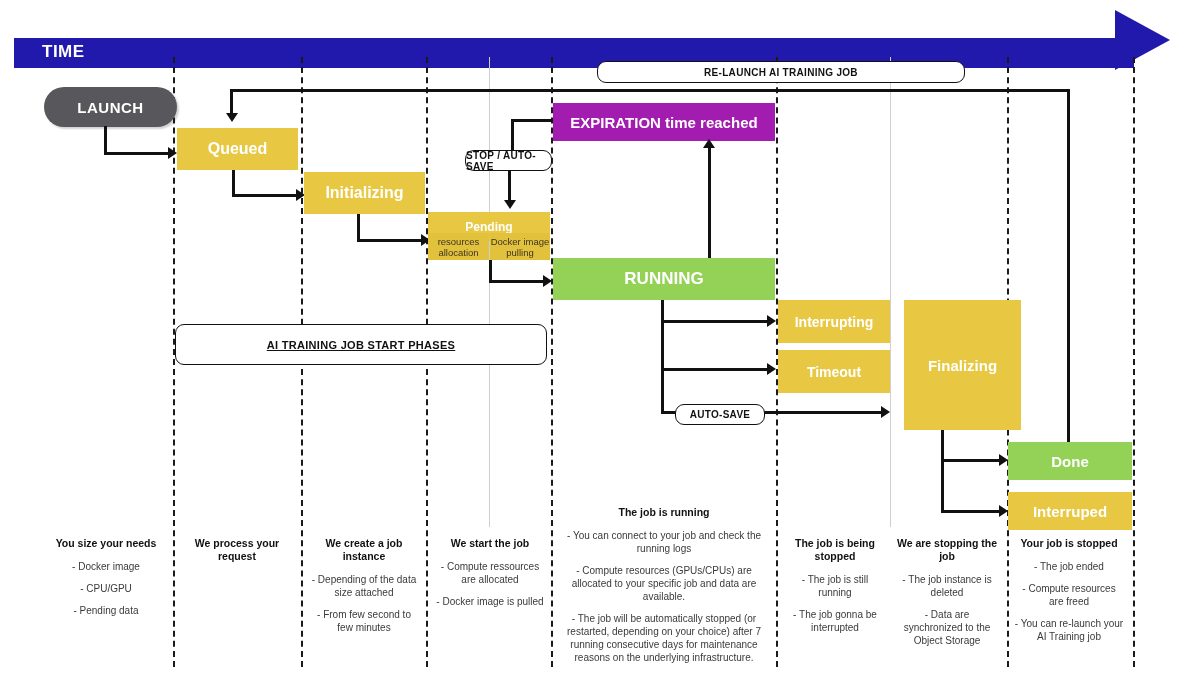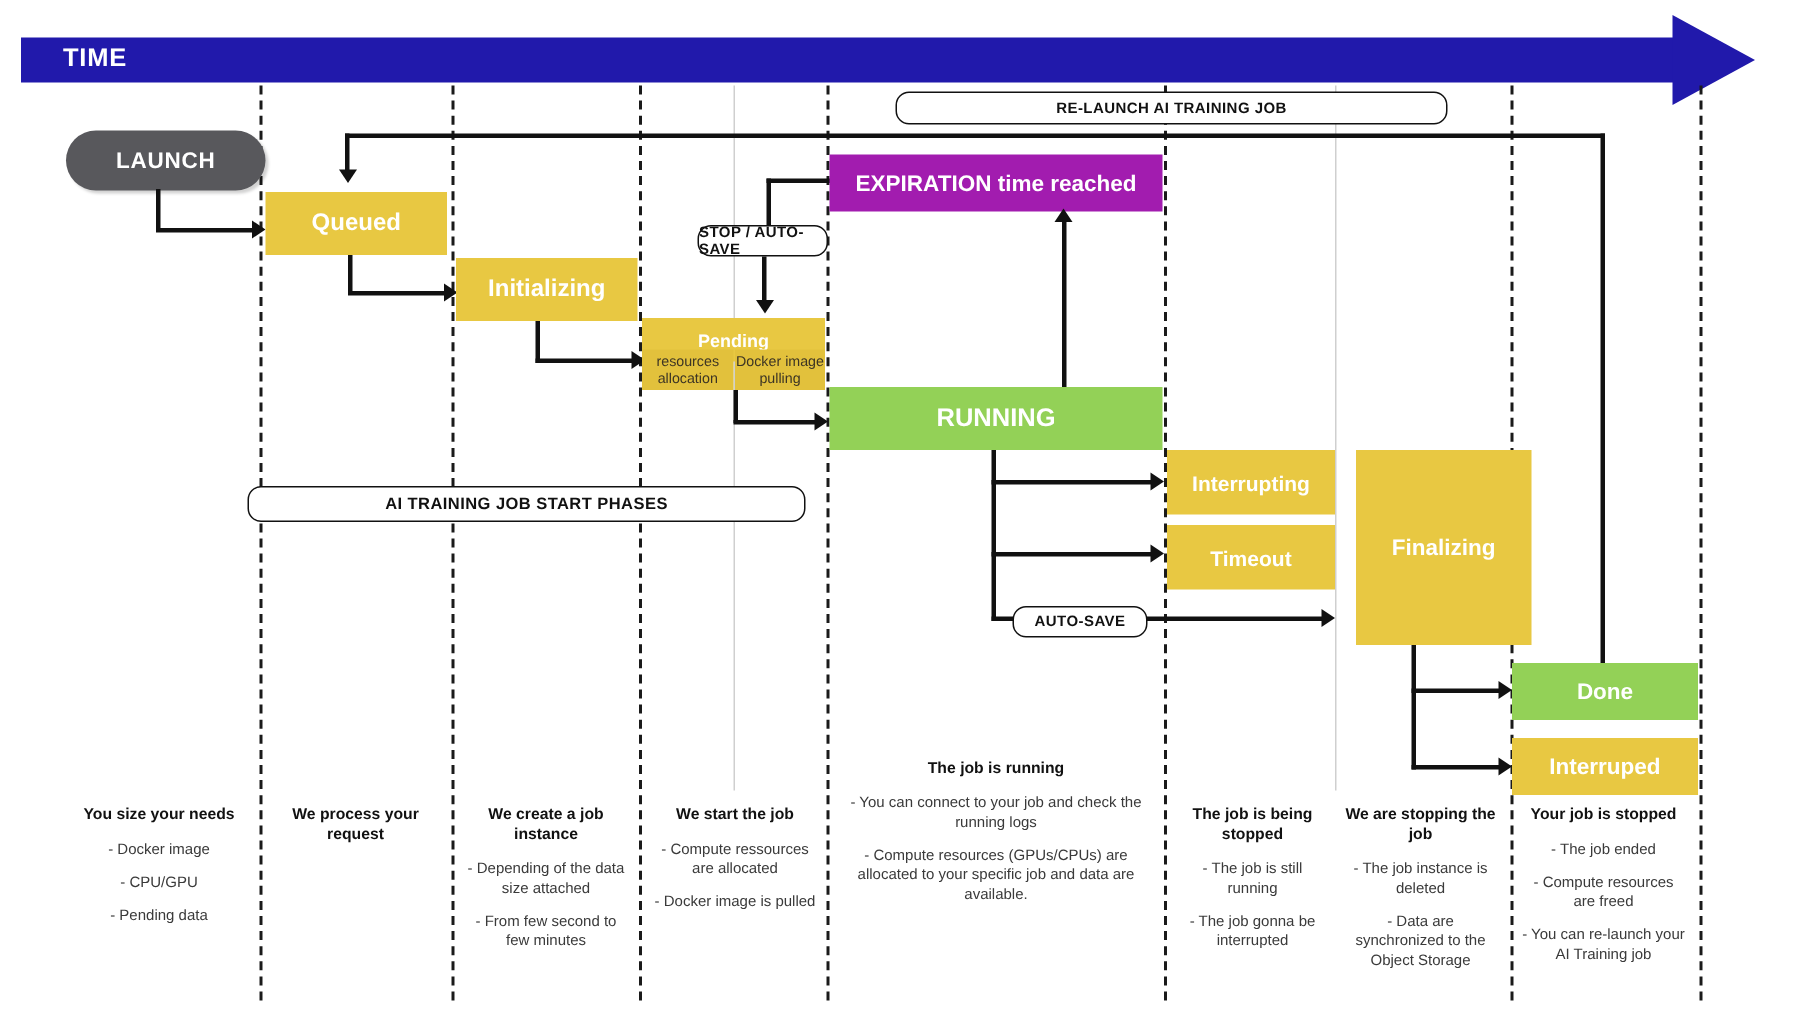--- a/index.html
+++ b/index.html
@@ -1,21 +1,21 @@
 <!DOCTYPE html>
 <html><head>
 <meta charset="utf-8">
 <title>AI Training Job Lifecycle</title>
 <style>
   html,body{margin:0;padding:0;background:#ffffff;}
   body{font-family:"Liberation Sans",sans-serif;color:#1a1a1a;}
   #canvas{position:relative;width:1200px;height:675px;background:#fff;overflow:hidden;}
 
   
-  .time-bar{position:absolute;left:14px;top:25px;width:1120px;height:30px;background:#2119ab;}
+  .time-bar{position:absolute;left:14px;top:38px;width:1120px;height:30px;background:#2119ab;}
   .time-bar .label{position:absolute;left:28px;top:4px;font-size:17px;font-weight:bold;color:#fff;letter-spacing:.5px;}
   .time-head{position:absolute;left:1115px;top:10px;width:0;height:0;
     border-top:30px solid transparent;border-bottom:30px solid transparent;border-left:55px solid #2119ab;}
 
   
   .vline{position:absolute;width:0;border-left:2px dashed #1a1a1a;}
   .vline.light{border-left:1px solid #cfcfcf;}
 
   
   .box{position:absolute;display:flex;align-items:center;justify-content:center;
@@ -168,21 +168,21 @@
   <div class="seg h" style="left:941px;top:510px;width:60px;"></div>
   <div class="arrow-r" style="left:999px;top:505px;"></div>
 
   <div class="box green" style="left:1008px;top:442px;width:124px;height:38px;font-size:15px;">
     <span>Done</span>
   </div>
   <div class="box yellow" style="left:1008px;top:492px;width:124px;height:38px;font-size:15px;">
     <span>Interruped</span>
   </div>
 
-  <div class="callout" style="left:165px;top:324px;width:372px;height:24px;font-size:11px;">
+  <div class="callout" style="left:175px;top:324px;width:372px;height:41px;font-size:11px;text-decoration:underline;">
     <span>AI TRAINING JOB START PHASES</span>
   </div>
 
   <div class="col" style="left:48px;top:537px;width:116px;">
     <h4>You size your needs</h4>
     <p>- Docker image</p>
     <p>- CPU/GPU</p>
     <p>- Pending data</p>
   </div>
 
@@ -199,20 +199,21 @@
   <div class="col" style="left:435px;top:537px;width:110px;">
     <h4>We start the job</h4>
     <p>- Compute ressources are allocated</p>
     <p>- Docker image is pulled</p>
   </div>
 
   <div class="col" style="left:559px;top:506px;width:210px;">
     <h4>The job is running</h4>
     <p>- You can connect to your job and check the running logs</p>
     <p>- Compute resources (GPUs/CPUs) are allocated to your specific job and data are available.</p>
+    <p>- The job will be automatically stopped (or restarted, depending on your choice) after 7 running consecutive days for maintenance reasons on the underlying infrastructure.</p>
   </div>
 
   <div class="col" style="left:785px;top:537px;width:100px;">
     <h4>The job is being stopped</h4>
     <p>- The job is still running</p>
     <p>- The job gonna be interrupted</p>
   </div>
 
   <div class="col" style="left:895px;top:537px;width:104px;">
     <h4>We are stopping the job</h4>

